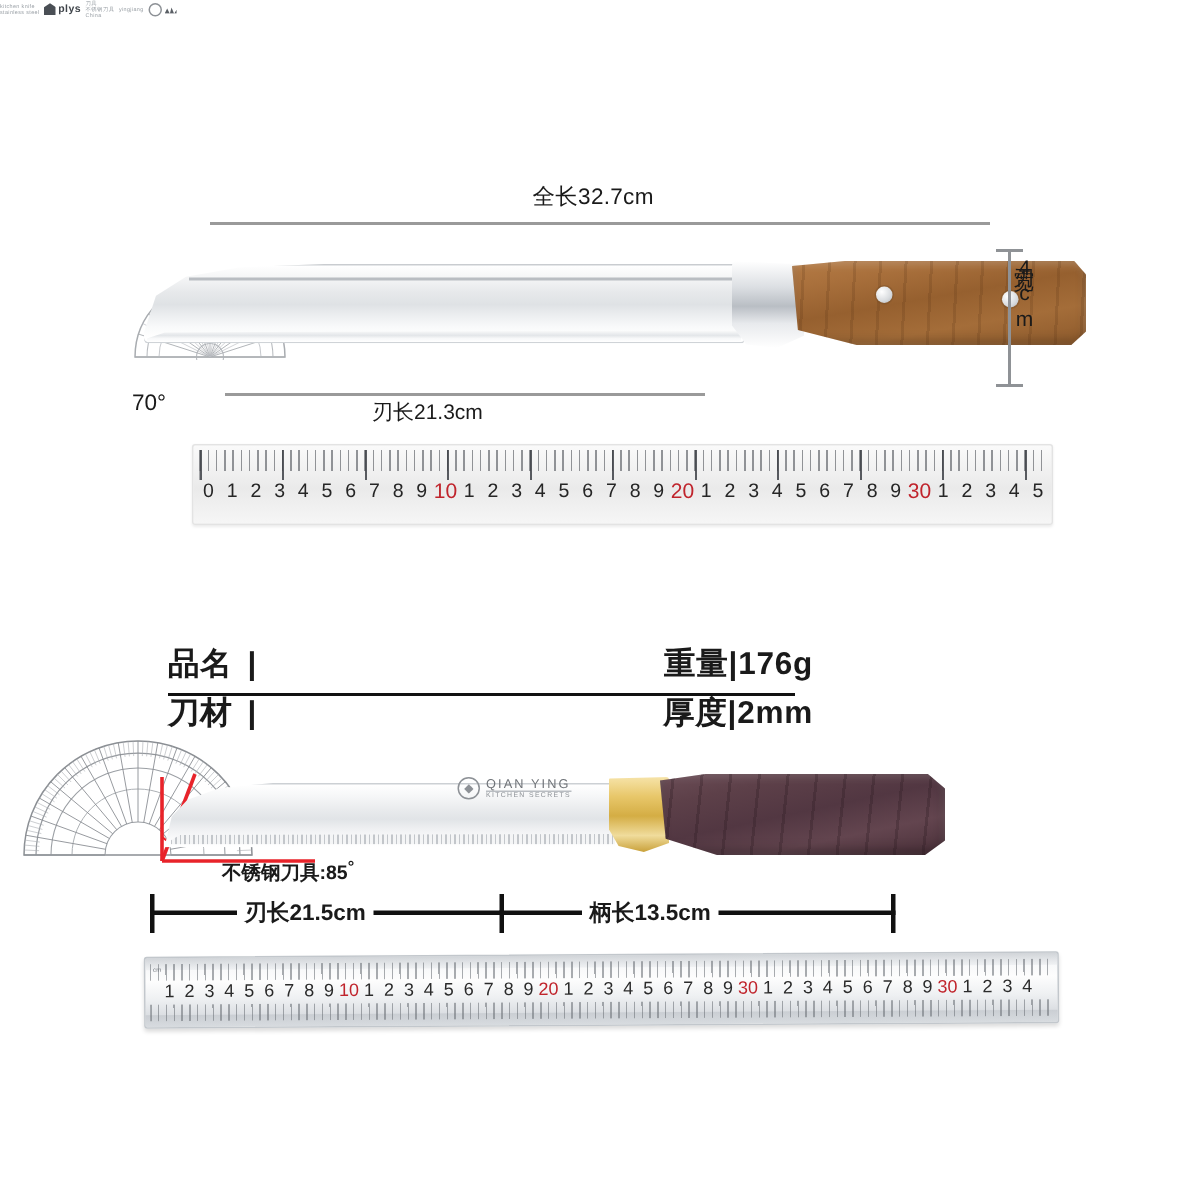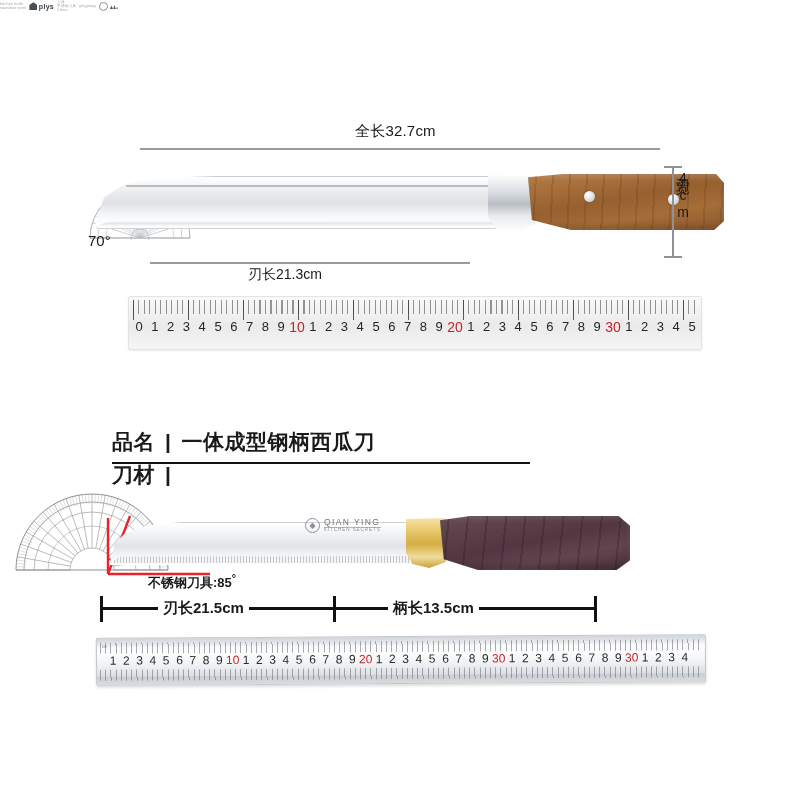--- a/index.html
+++ b/index.html
@@ -41,21 +41,21 @@
   .k1-grain{position:absolute;inset:0;opacity:.33;
      background:repeating-linear-gradient(93deg,rgba(90,50,20,.0) 0 7px,rgba(80,44,16,.55) 7px 9px,rgba(90,50,20,0) 9px 17px);}
   .rivet{position:absolute;width:11px;height:11px;border-radius:50%;
      background:radial-gradient(circle at 35% 32%,#ffffff,#d8dbde 60%,#aeb2b7);
      box-shadow:0 0 0 1px rgba(120,80,40,.45);}
   #k1-rivet-a{left:56px;top:17px;} #k1-rivet-b{left:140px;top:20px;}
 
   
   #prot1{position:absolute;left:88px;top:186px;width:104px;height:54px;opacity:.85;}
 
-  #top-angle-label{left:88px;top:232px;font-size:15px;}
+  #top-angle-label{left:88px;top:260px;font-size:15px;}
   #top-blade-line{left:150px;top:262px;width:320px;height:2px;background:#9a9a9a;}
   #top-blade-label{left:248px;top:266px;font-size:14px;}
 
   
   #top-width-line{left:672px;top:166px;width:2px;height:92px;background:#8f9296;}
   #top-width-label{left:674px;top:168px;font-size:14px;writing-mode:vertical-rl;text-orientation:upright;letter-spacing:1px;}
   #top-width-cap-a{left:664px;top:166px;width:18px;height:2px;background:#8f9296;}
   #top-width-cap-b{left:664px;top:256px;width:18px;height:2px;background:#8f9296;}
 
   
@@ -275,25 +275,26 @@
         <span style="left: 531.4px;">3</span>
         <span style="left: 547.2px;">4</span>
         <span style="left: 563px;">5</span>
       </div>
   </div>
 
   <div id="spec">
     <div class="spec-row">
       <span class="k">品名</span>
       <span class="sep">|</span>
-      <span class="v">一体成型钢柄西瓜刀</span>
+      <span class="r"><span>重量</span><span>|</span><span>176g</span></span>
     </div>
     <div class="spec-row">
       <span class="k">刀材</span>
       <span class="sep">|</span>
+      <span class="r"><span>厚度</span><span>|</span><span>2mm</span></span>
     </div>
   </div>
   <div id="spec-rule"></div>
 
   <svg id="prot2" viewBox="0 0 160 112">
     <path d="M4 108 A76 76 0 0 1 156 108 Z" fill="rgba(255,255,255,0.45)" stroke="#8b8f94" stroke-width="1"></path>
     <path d="M12 108 A68 68 0 0 1 148 108" fill="none" stroke="#93979c" stroke-width=".8"></path>
     <path d="M22 108 A58 58 0 0 1 138 108" fill="none" stroke="#9b9fa4" stroke-width=".7"></path>
     <path d="M36 108 A44 44 0 0 1 124 108" fill="none" stroke="#a3a7ac" stroke-width=".6"></path>
     <path d="M58 108 A22 22 0 0 1 102 108" fill="none" stroke="#9b9fa4" stroke-width=".7"></path>

